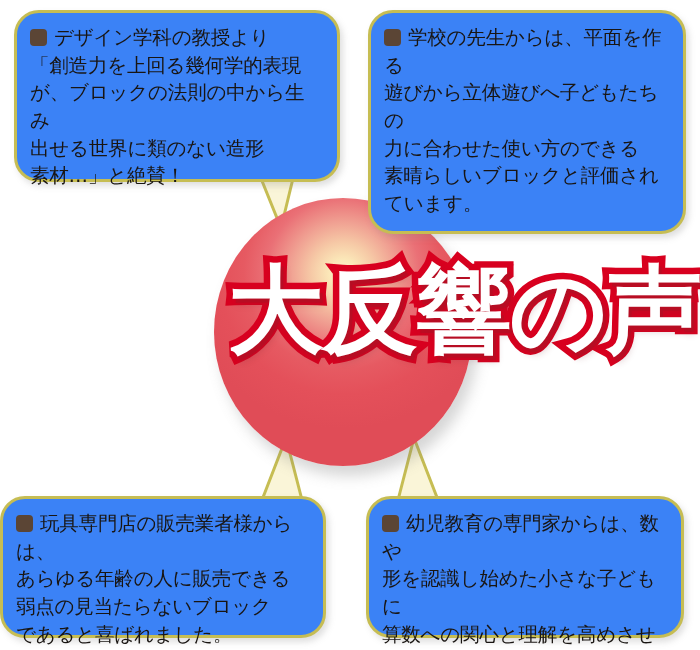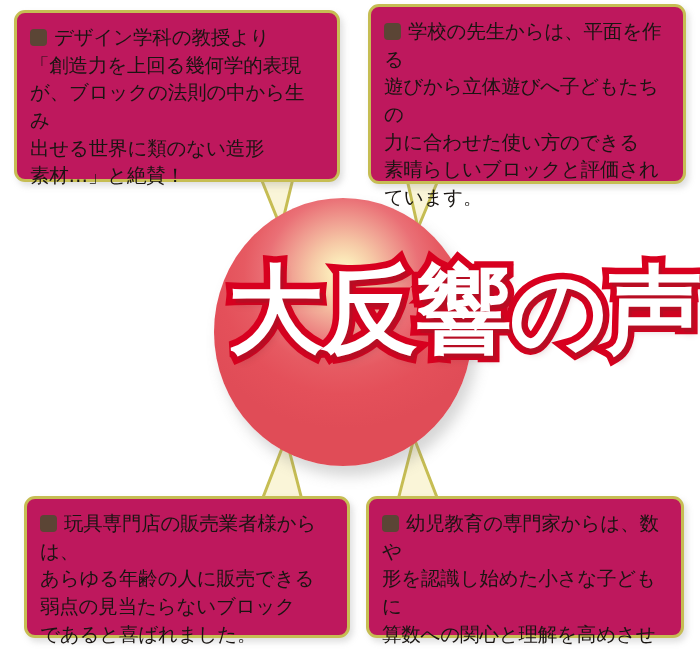--- a/index.html
+++ b/index.html
@@ -42,23 +42,23 @@
         #e65a62 62%,
         #e4505a 78%,
         #e04c57 100%);
     box-shadow: 6px 10px 14px rgba(120,120,120,0.30);
   }
 
   
   .bubble {
     position: absolute;
     box-sizing: border-box;
-    background: #be185d;
+    background: #3b82f6;
     border: 3px solid #c6bd53;
-    border-radius: 11px;
+    border-radius: 25px;
     padding: 11px 13px 10px 13px;
     box-shadow: 3px 4px 6px rgba(140,140,140,0.28);
   }
   .bubble-body {
     display: flex;
     align-items: flex-start;
   }
   .bullet {
     flex: 0 0 auto;
     width: 17px;
@@ -76,22 +76,22 @@
     white-space: pre-line;
     text-indent: 0;
   }
   
   .bubble-text.hang {
     margin-left: -24px;
     text-indent: 24px;
   }
 
   .bubble.tl { left: 14px;  top: 10px;  width: 326px; height: 172px; }
-  .bubble.tr { left: 368px; top: 4px;  width: 318px; height: 180px; }
-  .bubble.bl { left: 24px;  top: 496px; width: 326px; height: 142px; }
+  .bubble.tr { left: 368px; top: 10px;  width: 318px; height: 224px; }
+  .bubble.bl { left: 0;  top: 496px; width: 326px; height: 142px; }
   .bubble.br { left: 366px; top: 496px; width: 318px; height: 142px; }
 
   
   .tails {
     position: absolute;
     left: 0; top: 0;
     width: 700px; height: 650px;
     pointer-events: none;
   }
 

